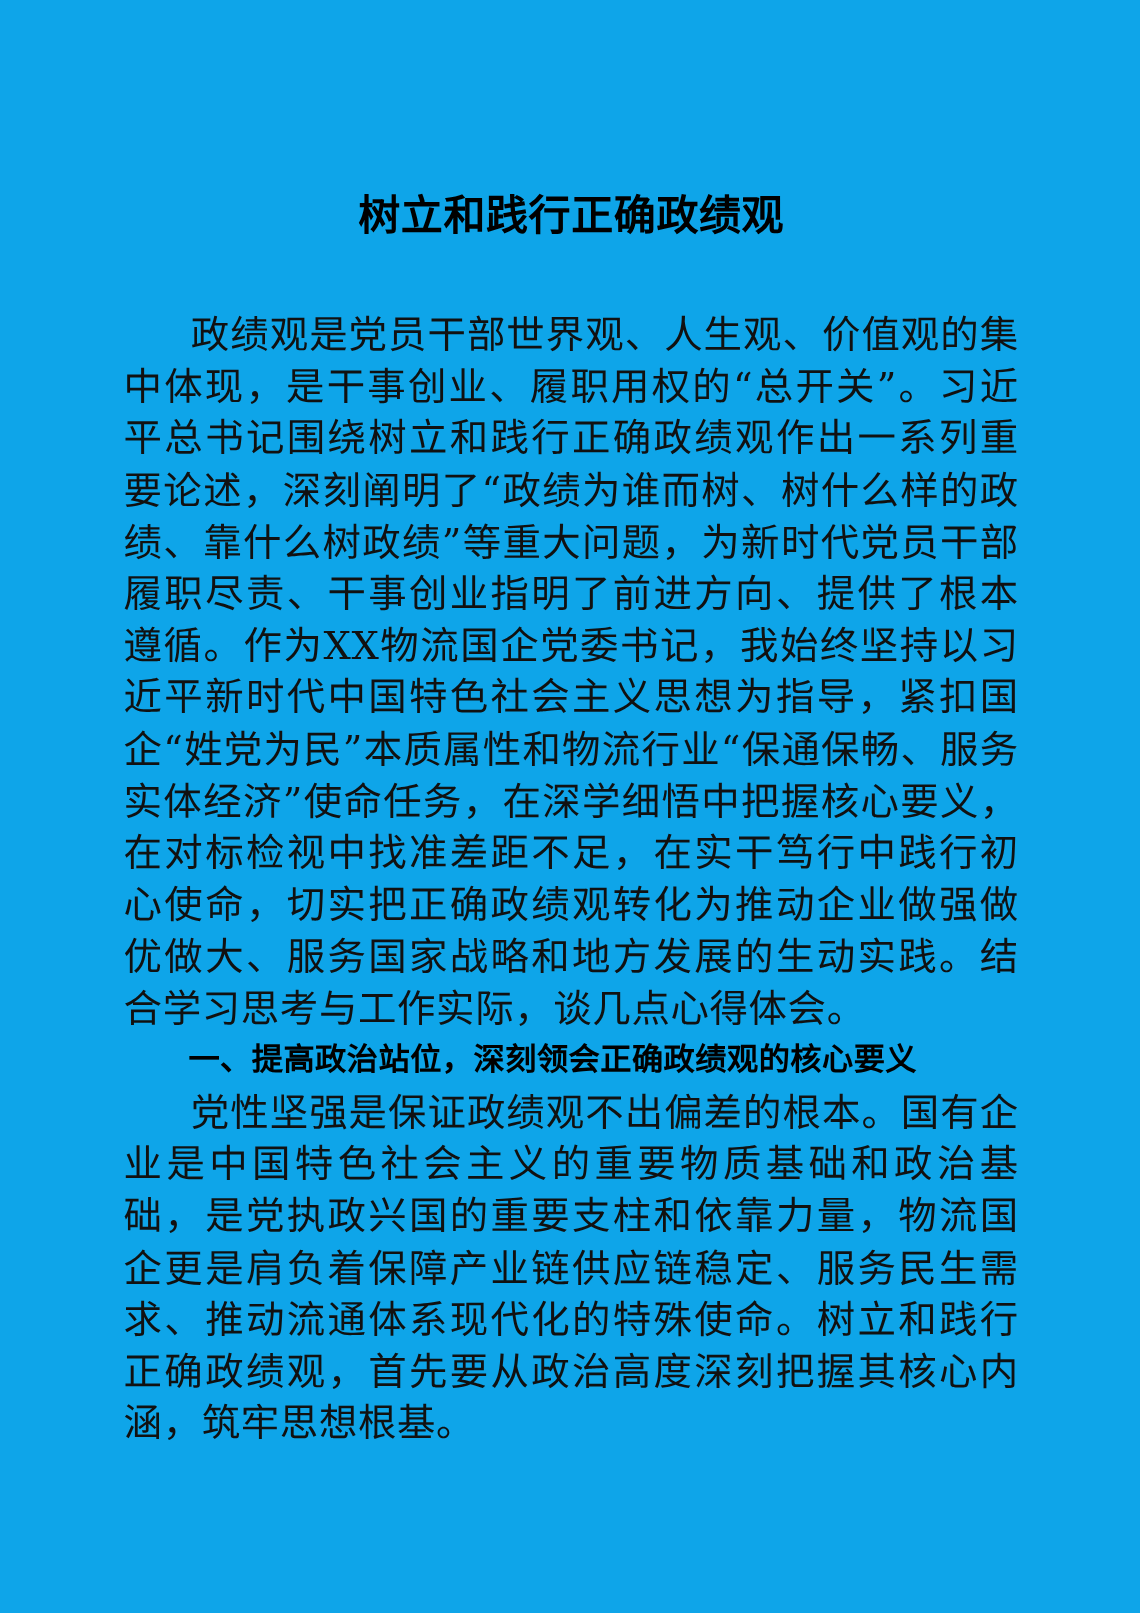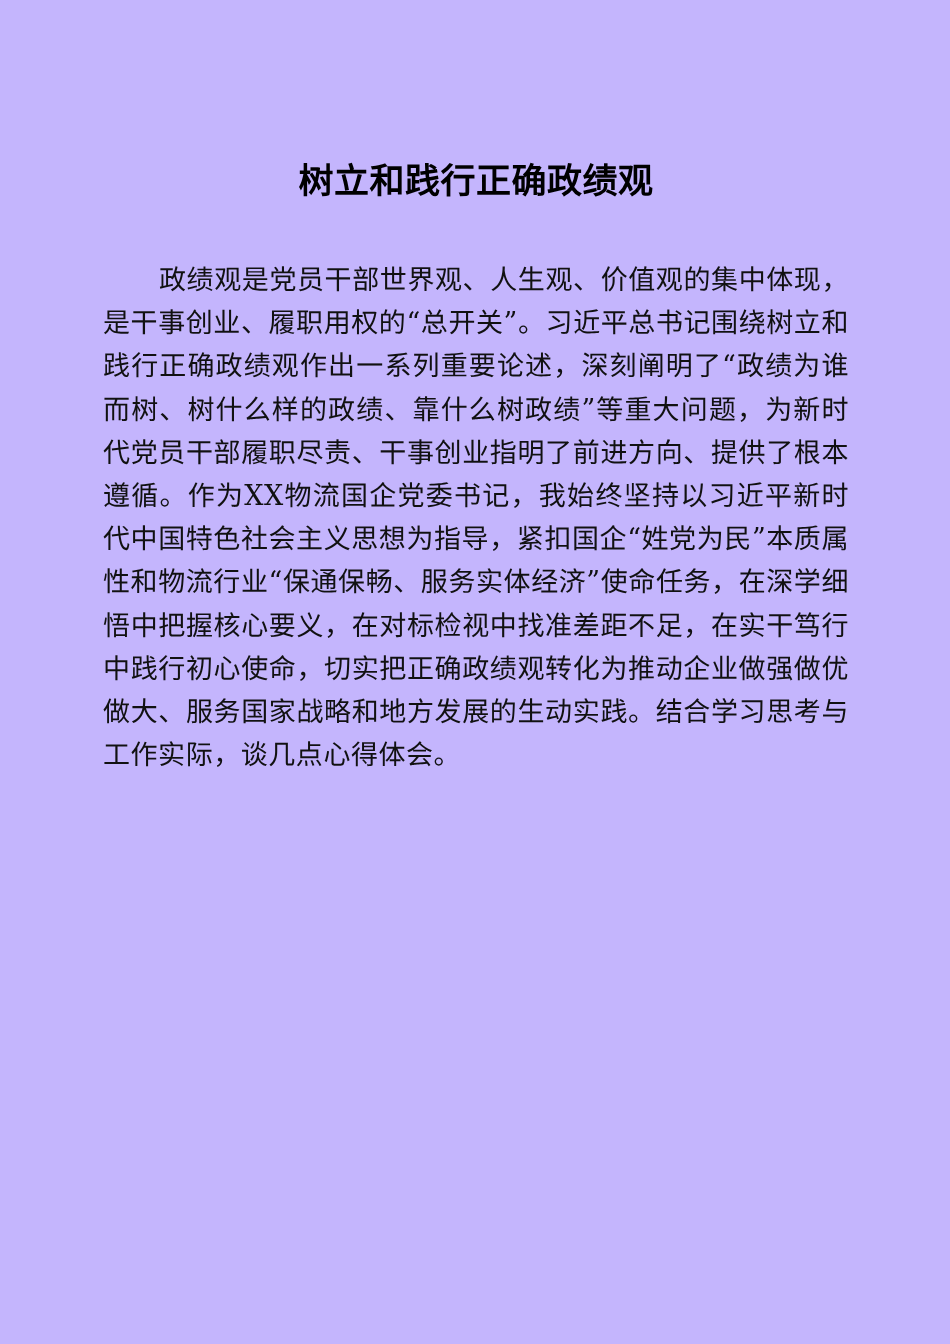--- a/index.html
+++ b/index.html
@@ -6,21 +6,21 @@
   html, body {
     margin: 0;
     padding: 0;
     background: #ffffff;
   }
 
   .page {
     position: relative;
     width: 950px;
     height: 1344px;
-    background: #c4b5fd;
+    background: #0ea5e9;
     box-sizing: border-box;
     overflow: hidden;
     font-family: "DejaVu Serif", "Liberation Serif", serif;
     color: #000000;
   }
 
   .content {
     position: absolute;
     left: 103px;
     top: 0;
@@ -47,21 +47,21 @@
   .title-line-2 {
     white-space: nowrap;
     font-size: 34px;
   }
 
   
   .body-para {
     margin: 0;
     padding: 0;
     font-family: "DejaVu Serif", "Liberation Serif", serif;
-    font-size: 27px;
+    font-size: 32px;
     line-height: 43.2px;
     text-align: justify;
     text-align-last: left;
     text-indent: 56px;
     letter-spacing: 0.55px;
     color: #111111;
     word-break: break-all;
   }
 
   .para-first {
@@ -86,16 +86,18 @@
 <body>
 
 <div class="page">
   <div class="content">
 
     <h1 class="doc-title title-line-1">树立和践行正确政绩观</h1>
 
 
     <p class="body-para para-first">政绩观是党员干部世界观、人生观、价值观的集中体现，是干事创业、履职用权的“总开关”。习近平总书记围绕树立和践行正确政绩观作出一系列重要论述，深刻阐明了“政绩为谁而树、树什么样的政绩、靠什么树政绩”等重大问题，为新时代党员干部履职尽责、干事创业指明了前进方向、提供了根本遵循。作为XX物流国企党委书记，我始终坚持以习近平新时代中国特色社会主义思想为指导，紧扣国企“姓党为民”本质属性和物流行业“保通保畅、服务实体经济”使命任务，在深学细悟中把握核心要义，在对标检视中找准差距不足，在实干笃行中践行初心使命，切实把正确政绩观转化为推动企业做强做优做大、服务国家战略和地方发展的生动实践。结合学习思考与工作实际，谈几点心得体会。</p>
 
+    <h2 class="section-heading">一、提高政治站位，深刻领会正确政绩观的核心要义</h2>
 
+    <p class="body-para">党性坚强是保证政绩观不出偏差的根本。国有企业是中国特色社会主义的重要物质基础和政治基础，是党执政兴国的重要支柱和依靠力量，物流国企更是肩负着保障产业链供应链稳定、服务民生需求、推动流通体系现代化的特殊使命。树立和践行正确政绩观，首先要从政治高度深刻把握其核心内涵，筑牢思想根基。</p>
 
   </div>
 </div>
 
 </body></html>

